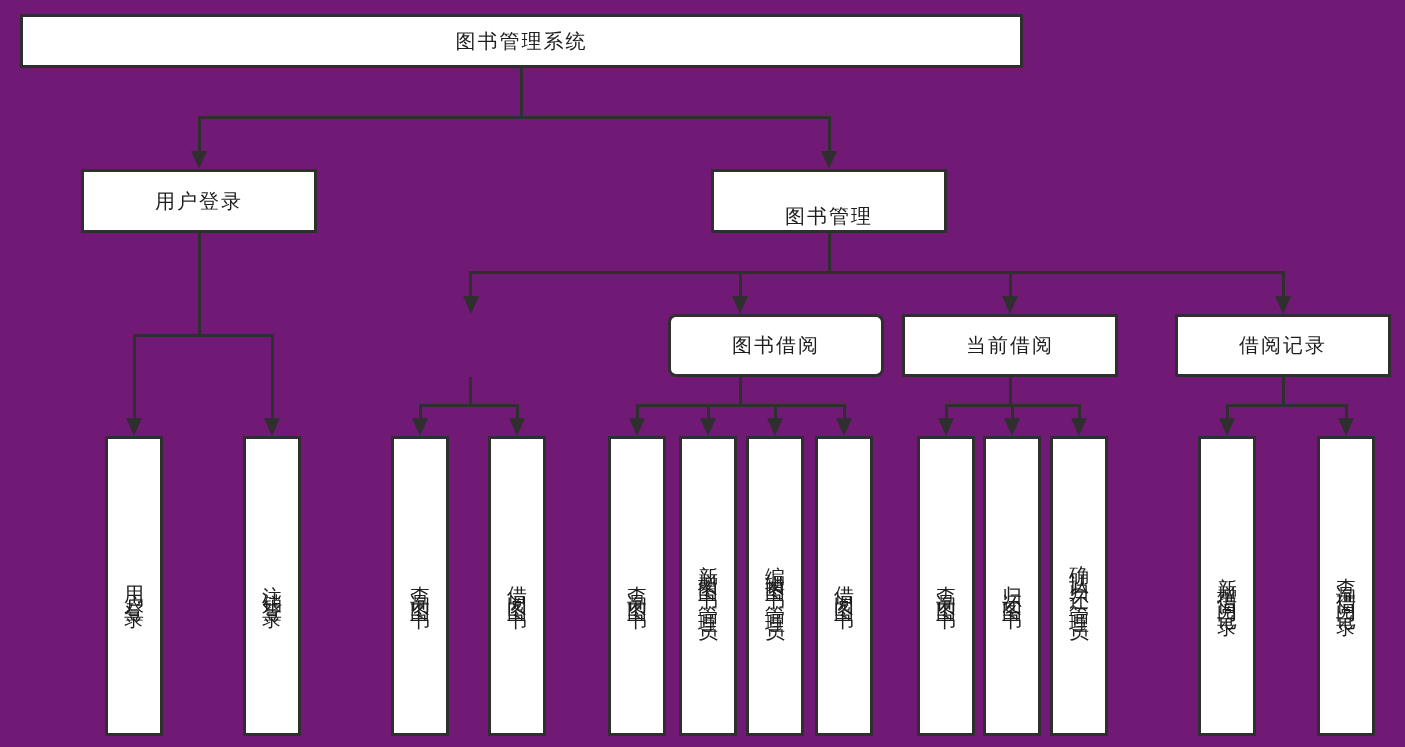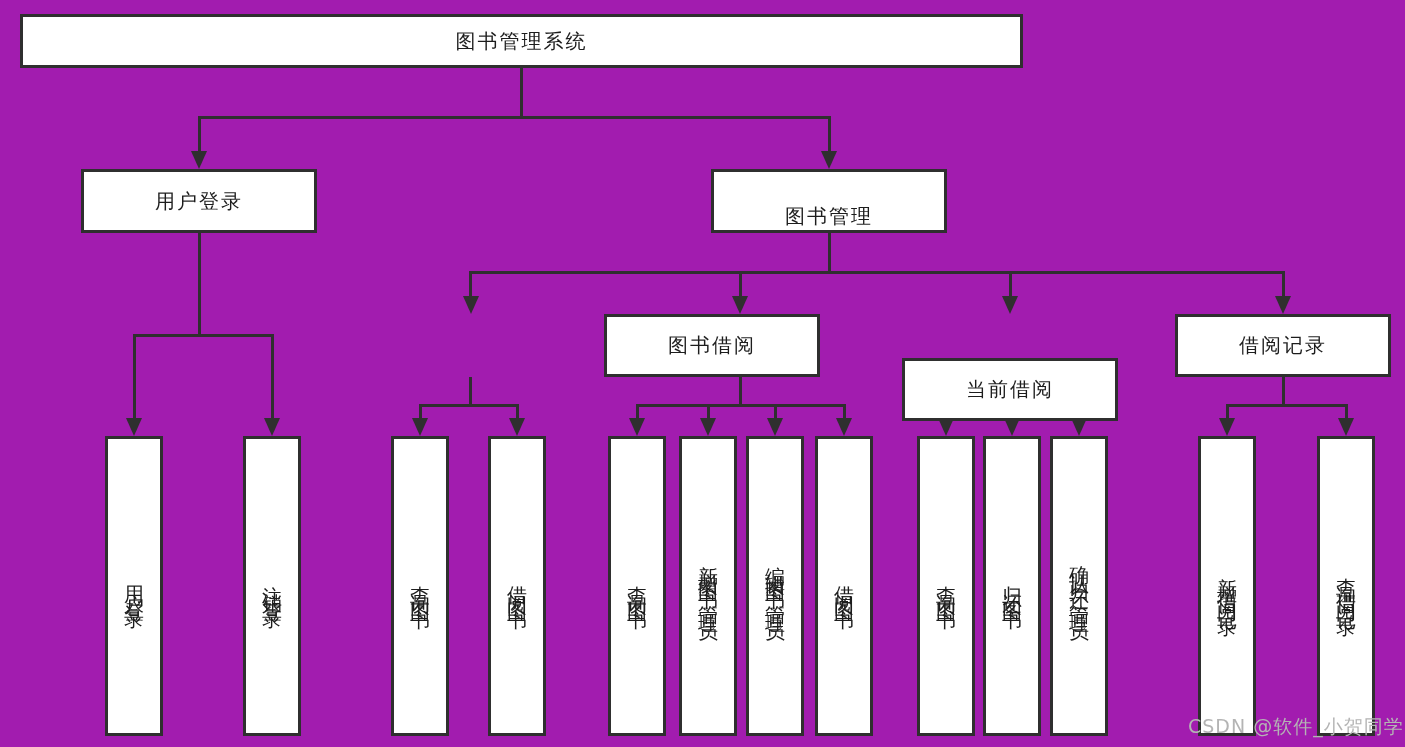--- a/index.html
+++ b/index.html
@@ -1,32 +1,32 @@
 <!DOCTYPE html>
 <html><head>
 <meta charset="utf-8">
 <style>
   html,body{margin:0;padding:0;background:#ffffff;}
   .stage{
-    position:relative;width:1405px;height:747px;background:#a21caf;
+    position:relative;width:1405px;height:747px;background:#701a75;
     font-family:"DejaVu Sans","Liberation Sans",sans-serif;overflow:hidden;
   }
   
   .hbox{
     position:absolute;box-sizing:border-box;border:3px solid #2f2f2f;background:#ffffff;
     display:flex;align-items:center;justify-content:center;
     font-size:20px;letter-spacing:2px;color:#1d1d1d;z-index:2;
   }
   .box-root{left:20px;top:14px;width:1003px;height:54px;}
   .box-user{left:81px;top:169px;width:236px;height:64px;}
   .box-books{left:711px;top:169px;width:236px;height:64px;align-items:flex-end;}
   .box-l3{top:314px;height:63px;}
   .box-newbook{left:363px;width:215px;}
-  .box-borrow{left:604px;width:216px;}
-  .box-current{left:902px;width:216px;margin-top:44px;}
+  .box-borrow{left:668px;width:216px;border-radius:8px;}
+  .box-current{left:902px;width:216px;}
   .box-records{left:1175px;width:216px;}
   
   .leaf{
     position:absolute;top:436px;width:58px;height:300px;box-sizing:border-box;
     border:3px solid #2f2f2f;background:#ffffff;
     display:flex;align-items:center;justify-content:center;z-index:2;
   }
   .vtext{
     writing-mode:vertical-rl;text-orientation:mixed;
     font-size:20px;letter-spacing:8px;line-height:1.05;
@@ -162,14 +162,13 @@
       <div class="cline" style="left: 1010.5px; top: 405px; width: 3px; height: 17px;"></div>
       <div class="ahead" style="left: 1004px; top: 418px;"></div>
       <div class="cline" style="left: 1077.5px; top: 405px; width: 3px; height: 17px;"></div>
       <div class="ahead" style="left: 1071px; top: 418px;"></div>
       <div class="cline" style="left: 1225.5px; top: 405px; width: 3px; height: 17px;"></div>
       <div class="ahead" style="left: 1219px; top: 418px;"></div>
       <div class="cline" style="left: 1344.5px; top: 405px; width: 3px; height: 17px;"></div>
       <div class="ahead" style="left: 1338px; top: 418px;"></div>
     </div>
 
-  <div class="watermark">CSDN @软件_小贺同学</div>
 </div>
 
 </body></html>

